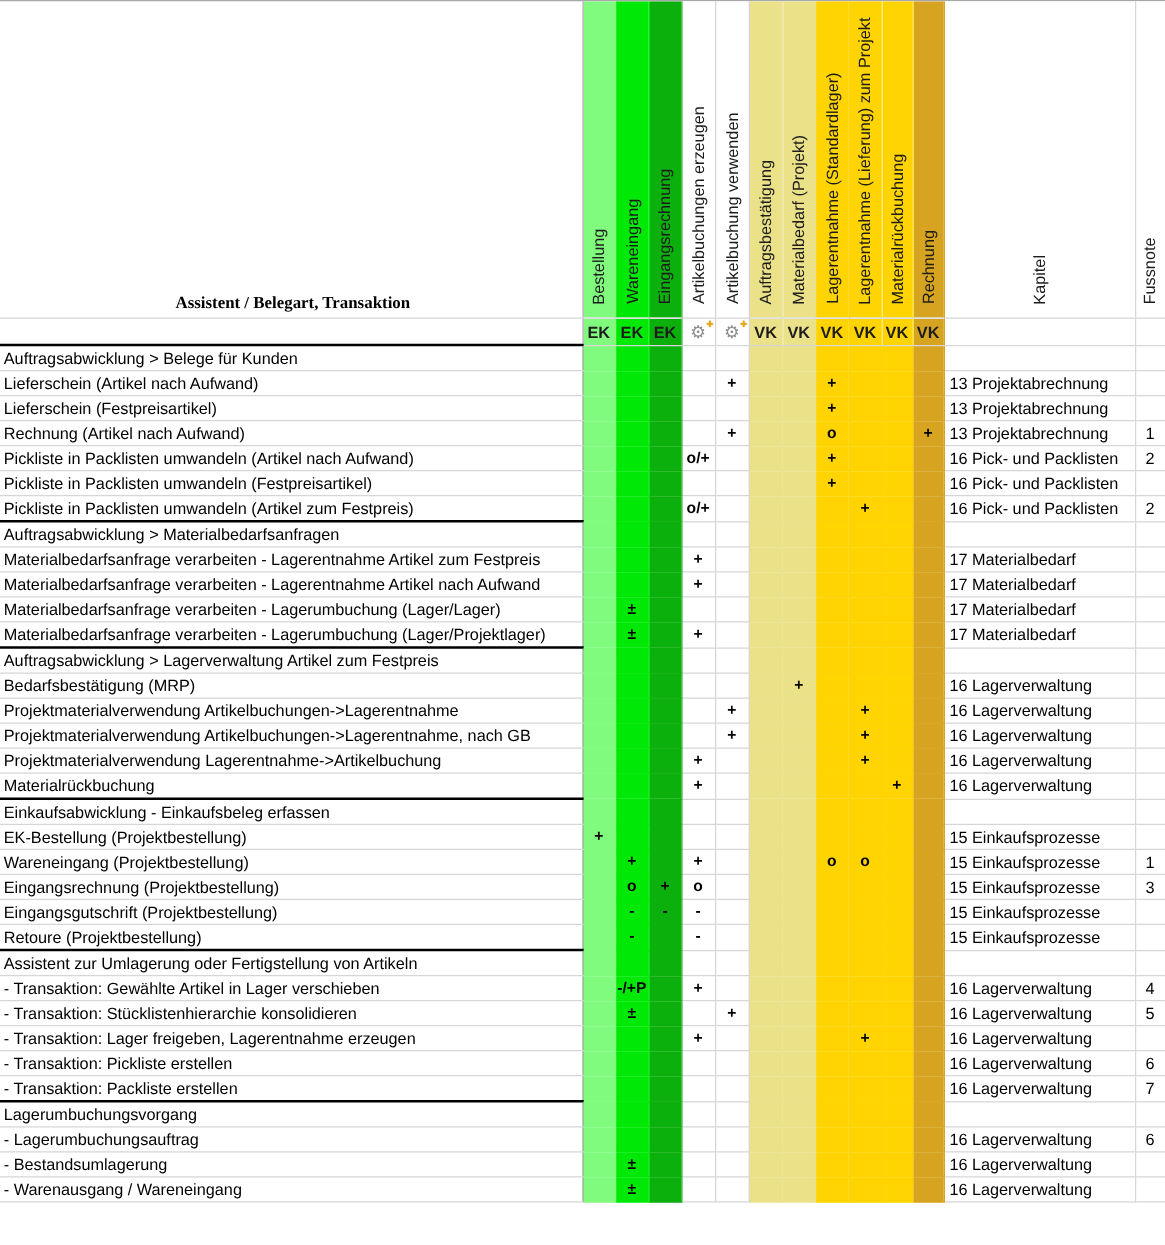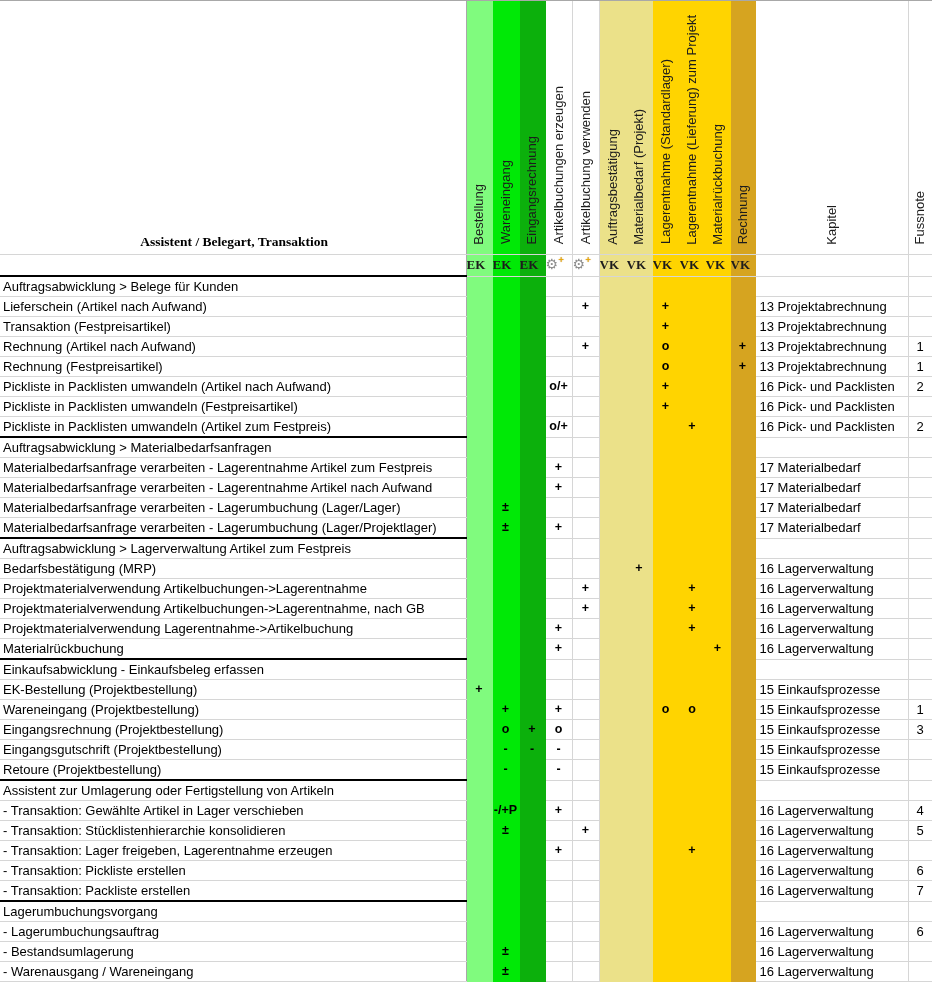--- a/index.html
+++ b/index.html
@@ -25,21 +25,21 @@
 
   
   tr.hdrrow td { height:253px; vertical-align:bottom; text-align:center; }
   tr.hdrrow td { border-bottom-color:var(--grid,#d6d6d6); }
   td.hdr-left { text-align:left; padding:0 0 4px 3px; font-weight:bold; font-size:13.5px;
                 border-right:1px solid var(--grid-strong,#ababab);font-family:Liberation Serif, serif; }
   .rot { display:inline-block; writing-mode:vertical-rl; transform:rotate(180deg);
          white-space:nowrap; font-size:13px; line-height:1.05; color:#1c1c1c; margin-bottom:5px; }
 
   
-  tr.grouprow td { height:22px; font-weight:bold; font-size:13px; color:#1c1c1c;font-family:Liberation Serif, serif; }
+  tr.grouprow td { height:22px; text-align:center; font-weight:bold; font-size:13px; color:#1c1c1c; }
   tr.grouprow td { border-bottom-color:var(--grid,#d6d6d6); }
   td.blackb { border-bottom:2px solid var(--sec,#000) !important;
               border-right:1px solid var(--grid-strong,#ababab); }
 
   .gear { position:relative; display:inline-block; font-size:14px; line-height:14px;
           color:#8d8d8d; font-weight:normal; }
   .gear .plus { position:absolute; top:-5px; right:-6px; font-size:10px; font-weight:bold;
                 color:#f2a900; text-shadow:0 0 1px #9b6e00; }
 
   
@@ -135,21 +135,21 @@
           <td class="val c-py"></td>
           <td class="val c-py"></td>
           <td class="val c-gd">+</td>
           <td class="val c-gd"></td>
           <td class="val c-gd"></td>
           <td class="val c-dgd"></td>
           <td class="kap c-w">13 Projektabrechnung</td>
           <td class="fn c-w"></td>
         </tr>
         <tr class="item">
-          <td class="lbl">Transaktion (Festpreisartikel)</td>
+          <td class="lbl">Lieferschein (Festpreisartikel)</td>
           <td class="val c-lg"></td>
           <td class="val c-g"></td>
           <td class="val c-dg"></td>
           <td class="val c-w"></td>
           <td class="val c-w"></td>
           <td class="val c-py"></td>
           <td class="val c-py"></td>
           <td class="val c-gd">+</td>
           <td class="val c-gd"></td>
           <td class="val c-gd"></td>
@@ -157,36 +157,20 @@
           <td class="kap c-w">13 Projektabrechnung</td>
           <td class="fn c-w"></td>
         </tr>
         <tr class="item">
           <td class="lbl">Rechnung (Artikel nach Aufwand)</td>
           <td class="val c-lg"></td>
           <td class="val c-g"></td>
           <td class="val c-dg"></td>
           <td class="val c-w"></td>
           <td class="val c-w">+</td>
-          <td class="val c-py"></td>
-          <td class="val c-py"></td>
-          <td class="val c-gd">o</td>
-          <td class="val c-gd"></td>
-          <td class="val c-gd"></td>
-          <td class="val c-dgd">+</td>
-          <td class="kap c-w">13 Projektabrechnung</td>
-          <td class="fn c-w">1</td>
-        </tr>
-        <tr class="item">
-          <td class="lbl">Rechnung (Festpreisartikel)</td>
-          <td class="val c-lg"></td>
-          <td class="val c-g"></td>
-          <td class="val c-dg"></td>
-          <td class="val c-w"></td>
-          <td class="val c-w"></td>
           <td class="val c-py"></td>
           <td class="val c-py"></td>
           <td class="val c-gd">o</td>
           <td class="val c-gd"></td>
           <td class="val c-gd"></td>
           <td class="val c-dgd">+</td>
           <td class="kap c-w">13 Projektabrechnung</td>
           <td class="fn c-w">1</td>
         </tr>
         <tr class="item">

